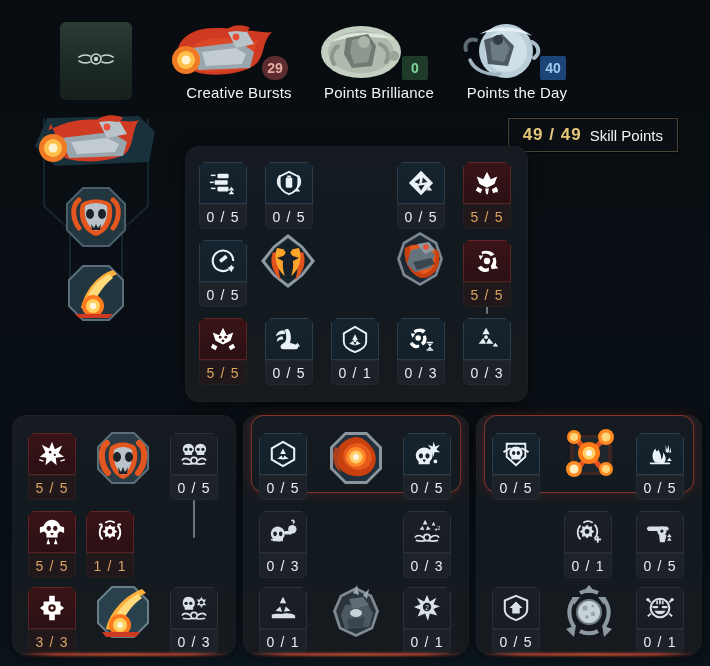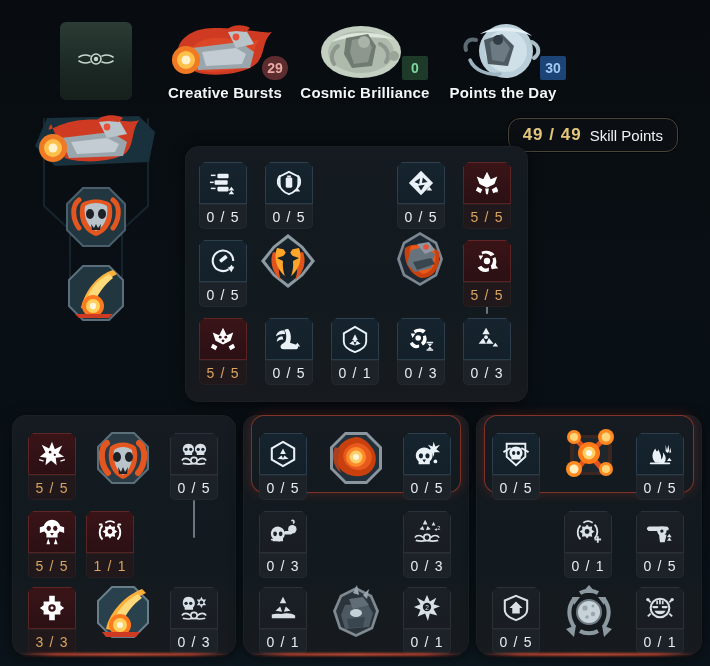--- a/index.html
+++ b/index.html
@@ -33,39 +33,39 @@
   }
   .class-card svg { width:40px; height:24px; }
 
   .tab { position:absolute; top:20px; width:142px; height:92px; cursor:pointer; }
   .tab-art {
     position:absolute; left:50%; top:0; transform:translateX(-50%);
     width:118px; height:62px;
   }
   .tab-art svg { width:118px; height:62px; display:block; }
   .tab-label {
-    position:absolute; left:4px; top:64px; width:142px; text-align:center;
-    font-size:15px; font-weight:700; letter-spacing:0.2px; color:#f2f6f8;
+    position:absolute; left:18px; top:64px; width:142px; text-align:center;
+    font-size:15px; font-weight:400; letter-spacing:0.2px; color:#f2f6f8;
     text-shadow:0 1px 2px #000;
     white-space:nowrap;
   }
   .tab-badge {
     position:absolute; right:4px; top:36px;
     min-width:26px; height:24px; padding:0 5px;
     display:flex; align-items:center; justify-content:center;
     font-size:14px; font-weight:700; border-radius:2px;
   }
 
   .skillpoints {
     position:absolute; right:32px; top:118px;
     height:34px; padding:0 14px;
     display:flex; align-items:center; gap:8px;
     background:#0b0f13;
     border:1px solid #4a4437;
-    border-radius:12px;
+    border-radius:0;
     box-shadow:0 0 0 1px rgba(0,0,0,.5);
   }
   .sp-val { color:#e3c67a; font-size:17px; font-weight:600; letter-spacing:1px; }
   .sp-lab { color:#f0f4f6; font-size:15px; font-weight:400; }
 
   
   .rail { position:absolute; left:30px; top:110px; width:132px; height:225px; }
   .rail-frame { position:absolute; inset:0; }
   .rail-item { position:absolute; cursor:pointer; }
   .rail-item svg { display:block; }
@@ -190,39 +190,39 @@
           <path d="M50 20 L64 17 L70 27 L66 42 L52 44 L48 32 Z" fill="#8d978e"></path>
           <circle cx="62" cy="22" r="6" fill="#aab4a9"></circle>
           <path d="M36 26 C30 30 28 38 32 44" stroke="#8d978e" stroke-width="4" fill="none" stroke-linecap="round"></path>
           <path d="M78 24 C86 28 88 36 84 42" stroke="#8d978e" stroke-width="4" fill="none" stroke-linecap="round"></path>
           <circle cx="92" cy="36" r="5" fill="#9aa698"></circle>
         </svg>
       </div>
       <div class="tab-badge" style="background: rgb(30, 58, 40); color: rgb(127, 214, 160);">
         <span>0</span>
       </div>
-      <div class="tab-label">Cosmic Brilliance</div>
+      <div class="tab-label">Points Brilliance</div>
     </div>
 
     <div class="tab" id="tab2" style="left:428px;">
       <div class="tab-art">
         <svg viewBox="0 0 118 62">
           <circle cx="66" cy="31" r="27" fill="#b9ced8"></circle>
           <circle cx="66" cy="31" r="21" fill="#cfe0e8"></circle>
           <path d="M40 14 C54 4 82 6 92 16 C78 10 52 10 40 14 Z" fill="#e3eff4"></path>
           <path d="M44 20 L62 14 L74 26 L68 46 L48 44 Z" fill="#4e5a62"></path>
           <path d="M50 22 L62 18 L70 28 L64 42 L52 40 Z" fill="#6c7a83"></path>
           <circle cx="58" cy="20" r="5" fill="#323c44"></circle>
           <path d="M36 20 C28 18 24 24 26 30" stroke="#5c6a72" stroke-width="4" fill="none" stroke-linecap="round"></path>
           <path d="M92 22 C100 26 100 34 94 38" stroke="#aabfc9" stroke-width="4" fill="none" stroke-linecap="round"></path>
           <path d="M30 40 C34 50 48 56 60 54" stroke="#9db3bf" stroke-width="3.5" fill="none" stroke-linecap="round"></path>
         </svg>
       </div>
       <div class="tab-badge" style="background: rgb(29, 68, 118); color: rgb(159, 200, 242);">
-        <span>30</span>
+        <span>40</span>
       </div>
       <div class="tab-label">Points the Day</div>
     </div>
 
     <div class="skillpoints">
       <span class="sp-val">49 / 49</span>
       <span class="sp-lab">Skill Points</span>
     </div>
   </div>
 

